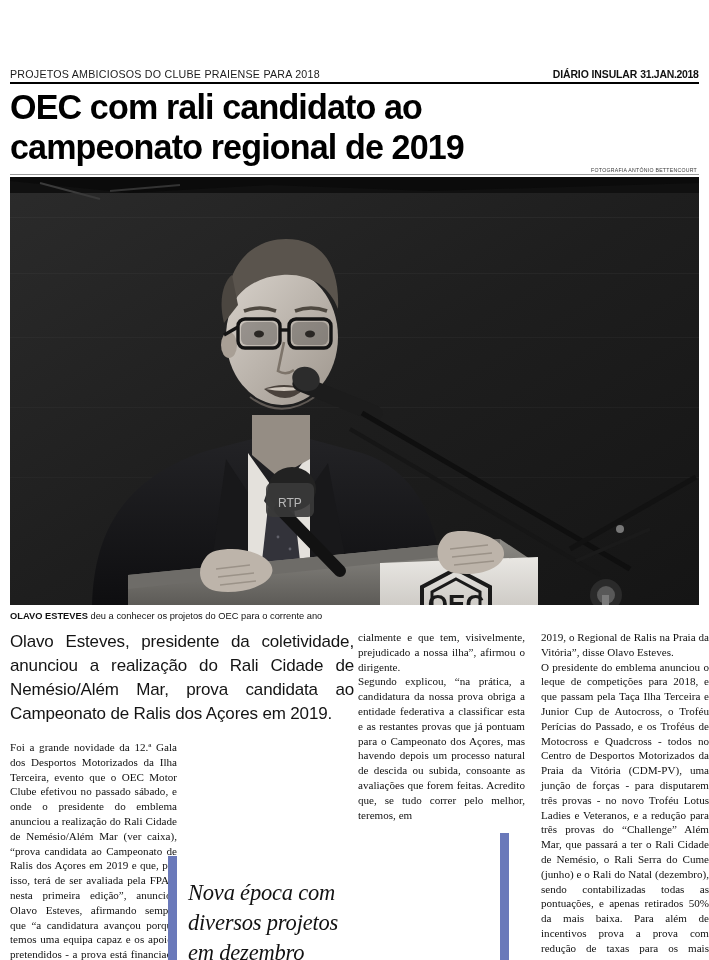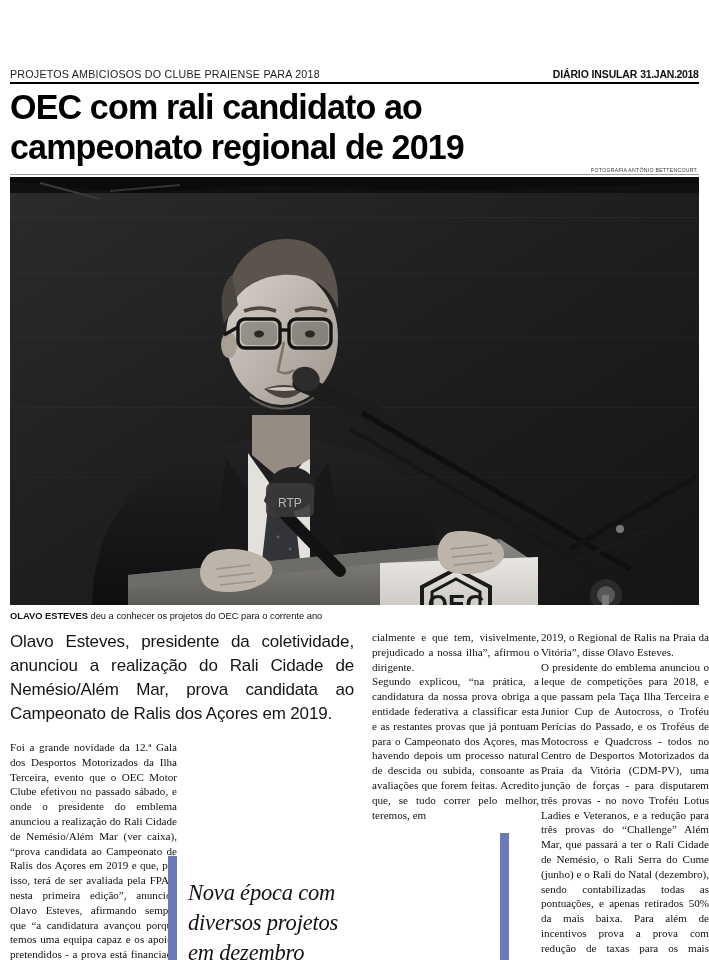--- a/index.html
+++ b/index.html
@@ -74,21 +74,21 @@
   .caption b { font-weight:bold; }
 
   
   .body-grid {
     position:absolute; left:10px; top:586px;
     width:689px; height:374px;
   }
   .col { position:absolute; top:0; width:167px; }
   .col1 { left:0; }
   .col2 { left:177px; }
-  .col3 { left:362px; }
+  .col3 { left:348px; }
   .col4 { left:531px; width:168px; }
 
   .lead {
     font-family:"Liberation Sans", sans-serif;
     font-size:17px; line-height:1.42; text-align:justify;
     color:#141414; letter-spacing:-.15px;
     width:344px;
   }
 
   .bodytext {

